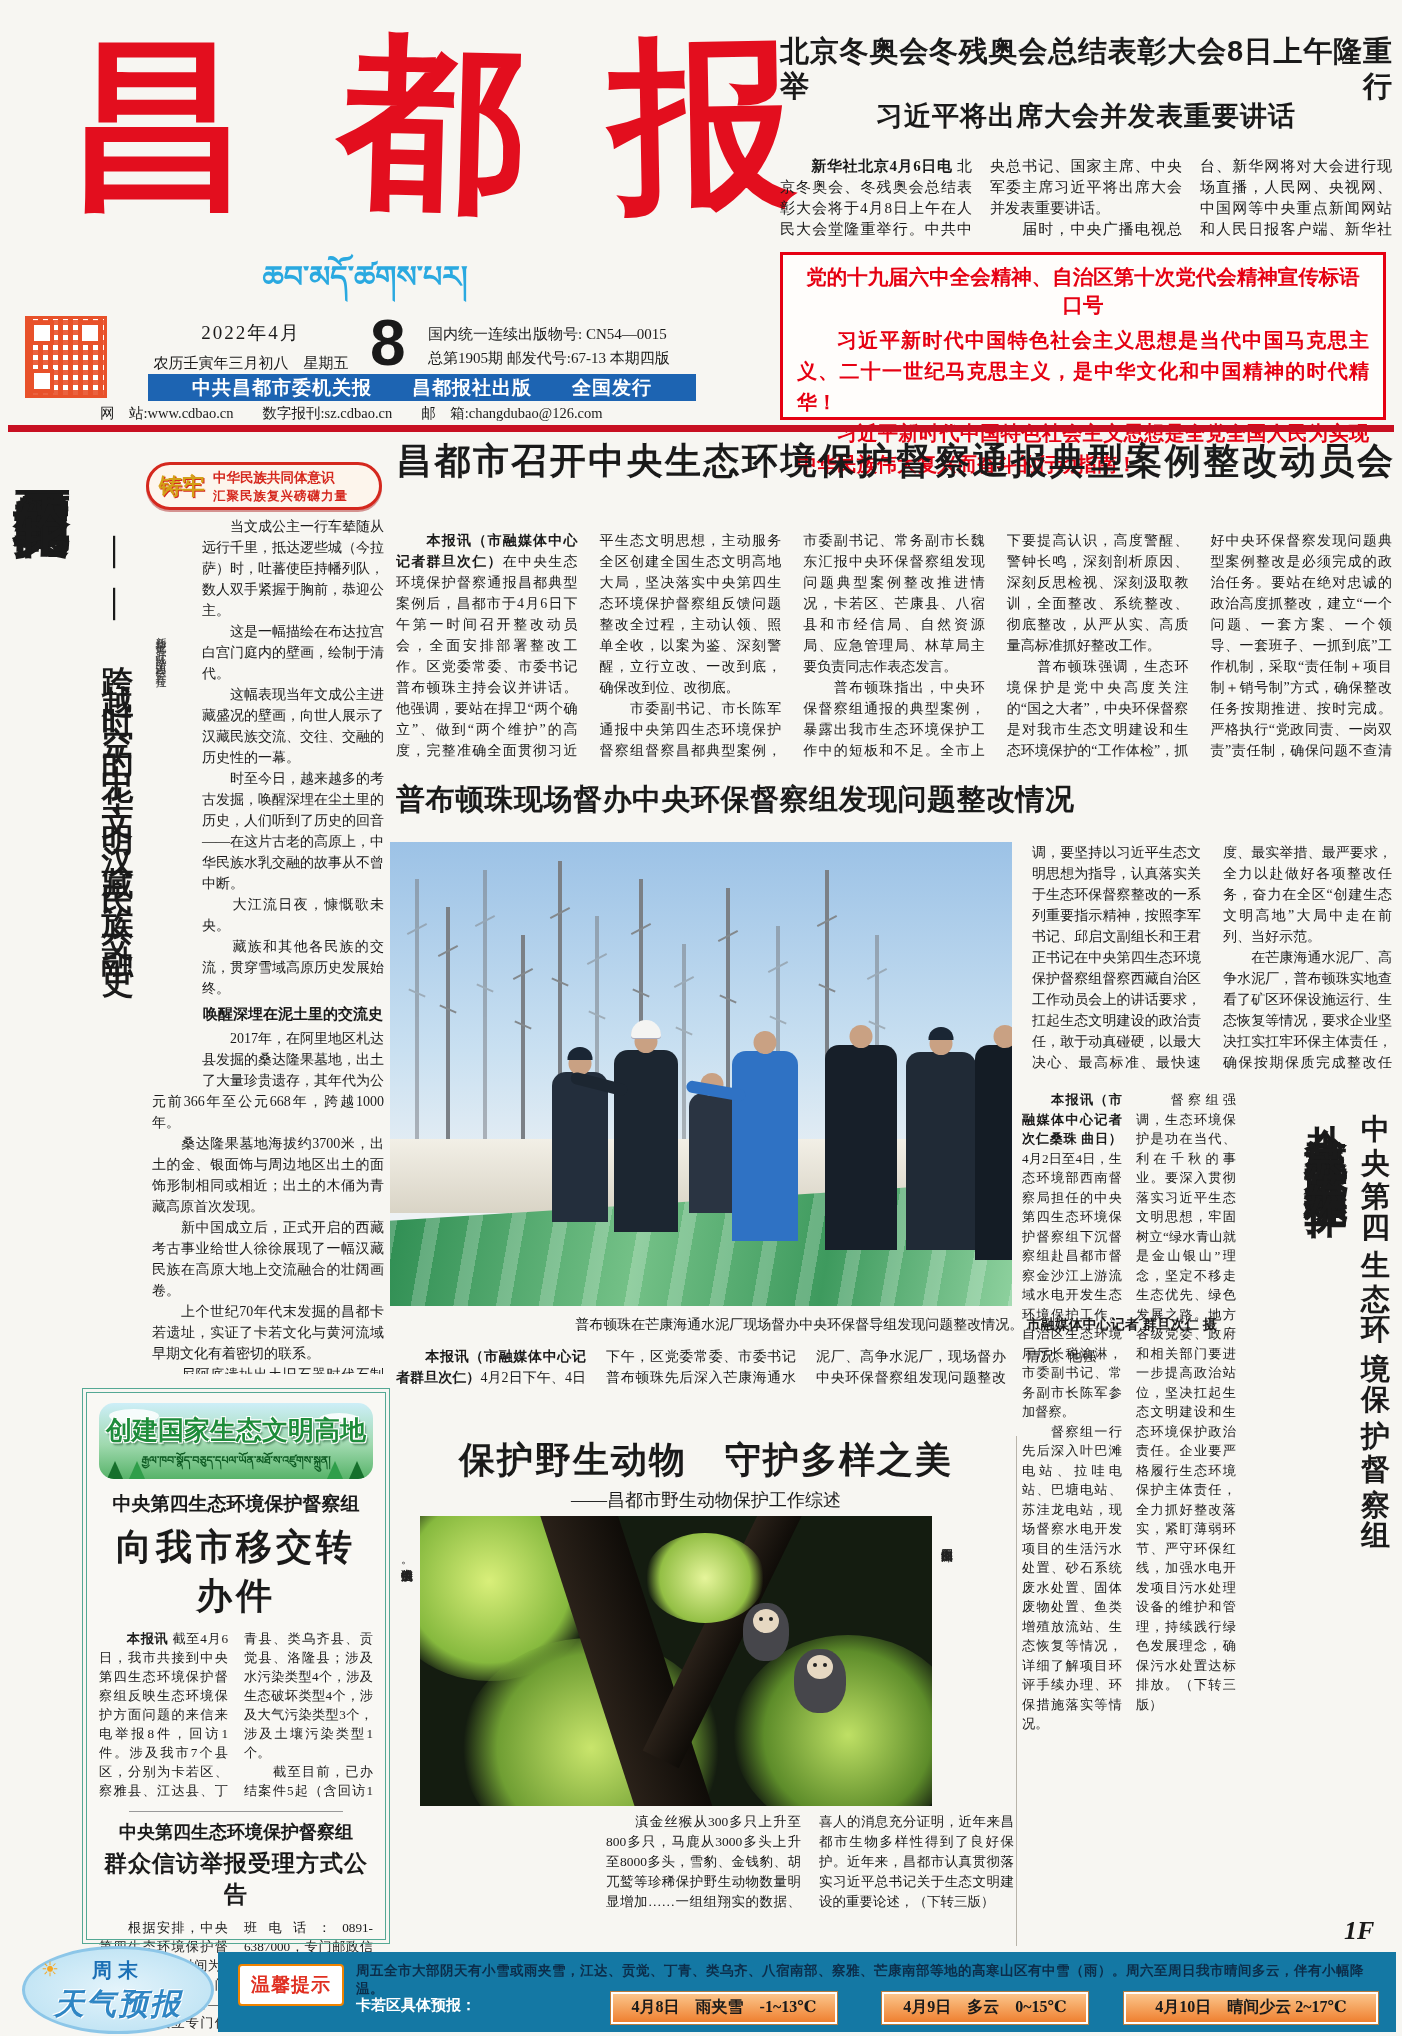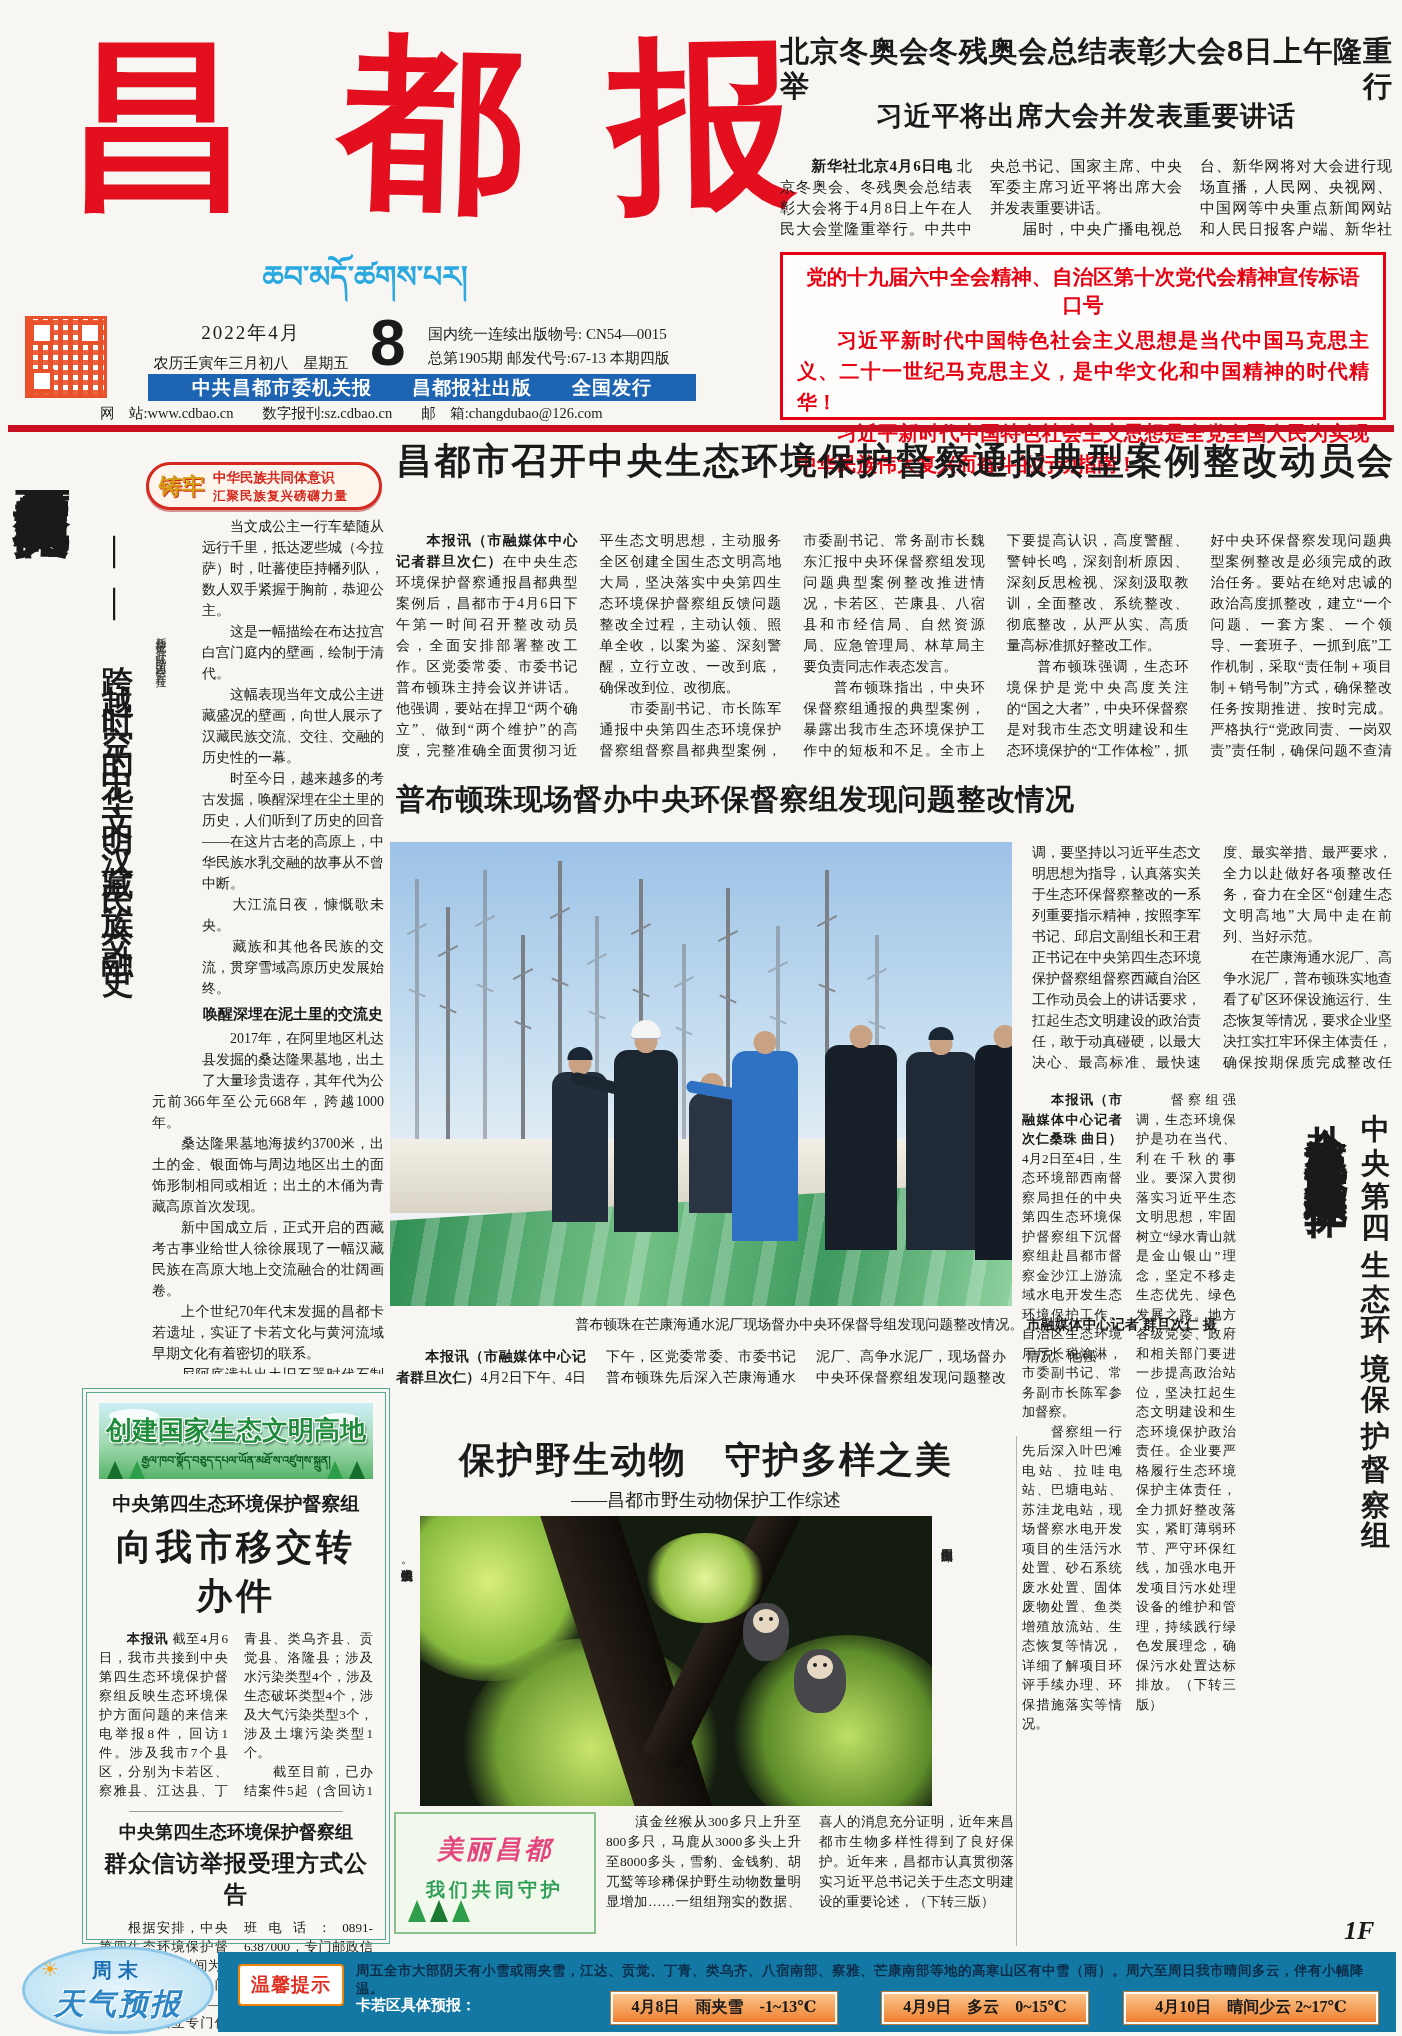--- a/index.html
+++ b/index.html
@@ -128,21 +128,21 @@
   .bt2{font-size:19px;font-weight:900;color:#2f9e55;letter-spacing:4px;margin-top:10px;}
   .wlbody{left:606px;top:1812px;width:408px;height:136px;column-count:2;column-gap:18px;
           font-size:13.5px;line-height:20px;}
   .vdiv{left:1016px;top:1436px;width:1px;height:510px;background:#b9b4aa;}
 
   
   .greenbox{left:86px;top:1392px;width:300px;height:548px;box-sizing:border-box;
             border:1px solid #54a894;outline:1px solid #54a894;outline-offset:3px;background:#f9f8f4;
             padding:10px 12px;}
   .gbanner{position:relative;width:274px;height:76px;margin:0 auto;overflow:hidden;
-           background:linear-gradient(#cdeef8,#9fd9ae 55%,#57b369);text-align:center;}
+           background:linear-gradient(#cdeef8,#9fd9ae 55%,#57b369);text-align:center;border-radius:15px;}
   .gb-title{position:relative;margin-top:10px;font-size:26px;font-weight:900;color:#1e8c3a;
             font-family:"Liberation Sans","DejaVu Sans",sans-serif;
             text-shadow:-1px -1px 0 #fff,1px -1px 0 #fff,-1px 1px 0 #fff,1px 1px 0 #fff,2px 3px 2px rgba(0,60,20,.45);}
   .gb-tib{position:relative;font-size:11px;color:#0d5a22;font-weight:bold;}
   .cloud{position:absolute;background:#fff;border-radius:50%;opacity:.85;}
   .gtree{position:absolute;bottom:0;width:0;height:0;border-left:8px solid transparent;
          border-right:8px solid transparent;border-bottom:18px solid #16702c;}
   .kicker{margin-top:12px;text-align:center;font-size:19px;font-weight:900;
           font-family:"Liberation Sans","DejaVu Sans",sans-serif;}
   .thead{text-align:center;font-size:36px;font-weight:900;letter-spacing:4px;margin:6px 0 8px;
@@ -318,29 +318,20 @@
     <div class="blob" style="left:44%;top:6%;width:120px;height:90px;background:radial-gradient(circle,#e6f59b,#93bf45 60%,transparent 78%);"></div>
     <div class="mk" style="left:63%;top:30%;">
         <span class="mkface"></span>
       </div>
     <div class="mk" style="left:73%;top:46%;width:52px;height:64px;">
         <span class="mkface"></span>
       </div>
   </div>
   <div class="abs vcapL">镜头中的滇金丝猴。</div>
   <div class="abs vcapR">本图由四郎次仁提供</div>
-  <div class="abs beauty">
-    <div class="trees">
-      <span class="tri"></span>
-      <span class="tri d"></span>
-      <span class="tri"></span>
-    </div>
-    <div class="bt1">美丽昌都</div>
-    <div class="bt2">我们共同守护</div>
-  </div>
   <div class="abs wlbody just pre clip">　　滇金丝猴从300多只上升至800多只，马鹿从3000多头上升至8000多头，雪豹、金钱豹、胡兀鹫等珍稀保护野生动物数量明显增加……一组组翔实的数据、喜人的消息充分证明，近年来昌都市生物多样性得到了良好保护。近年来，昌都市认真贯彻落实习近平总书记关于生态文明建设的重要论述，（下转三版）</div>
   <div class="abs vdiv"></div>
 
   <div class="abs greenbox">
     <div class="gbanner">
       <span class="cloud" style="left:10px;top:6px;width:50px;height:14px;"></span>
       <span class="cloud" style="right:14px;top:10px;width:40px;height:12px;"></span>
       <span class="gtree" style="left:8px;"></span>
       <span class="gtree" style="left:30px;border-bottom-color:#2f9e4a;"></span>
       <span class="gtree" style="right:8px;"></span>

